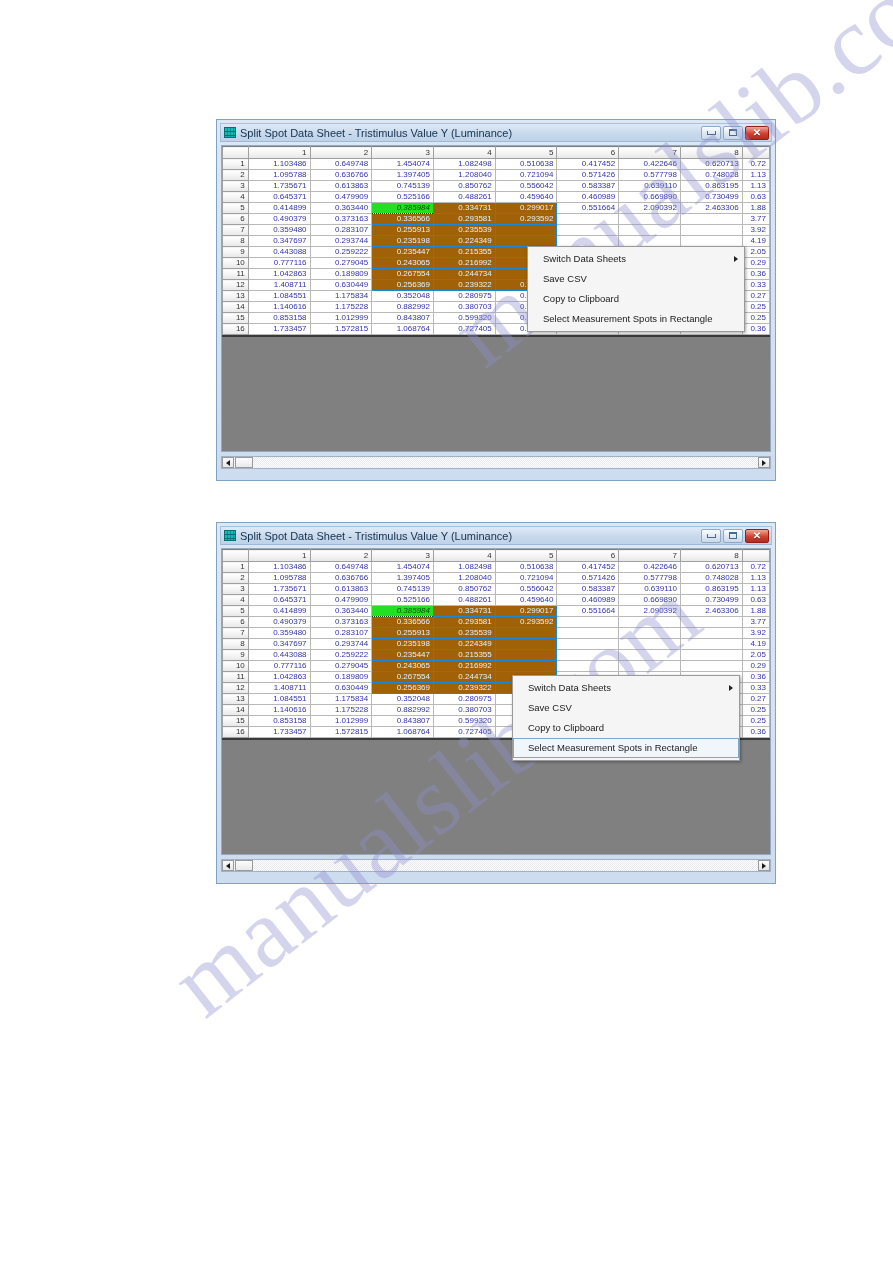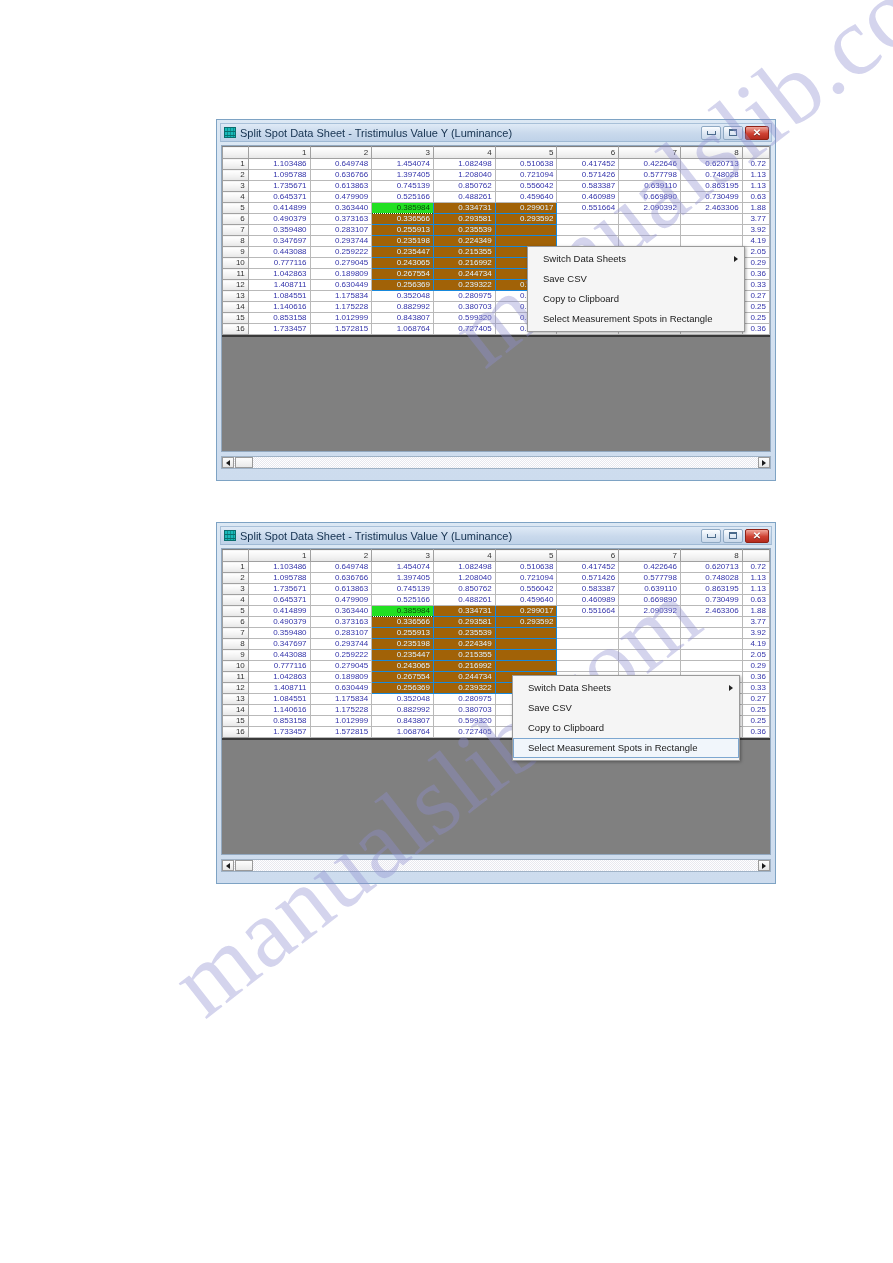--- a/index.html
+++ b/index.html
@@ -147,20 +147,21 @@
   }
   table.sheet tbody td.sel{
     background:#a16207;
     color:#dff1ff;
     border-color:#1789dd;
   }
   table.sheet tbody td.anchor{
     background:#22e022;
     color:#0a4a0a;
     border:1px dotted #0a4a0a;
+    font-style:italic;
   }
   .colw-hdr{width:27px;}
   .colw-1{width:64px;}
   .colw-last{width:28px;}
 
   
   .ctxmenu{
     position:absolute;
     background:#f5f5f5;
     border:1px solid #9a9a9a;

